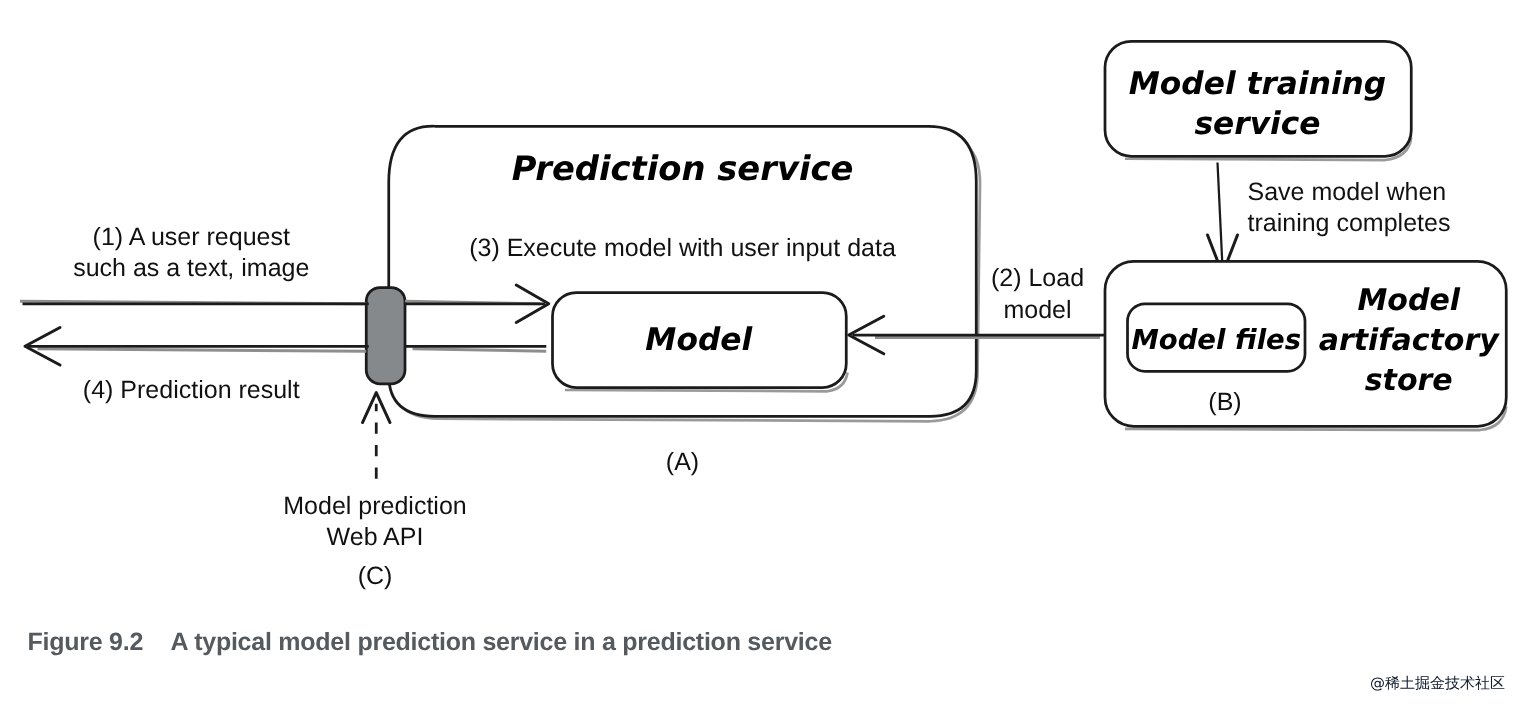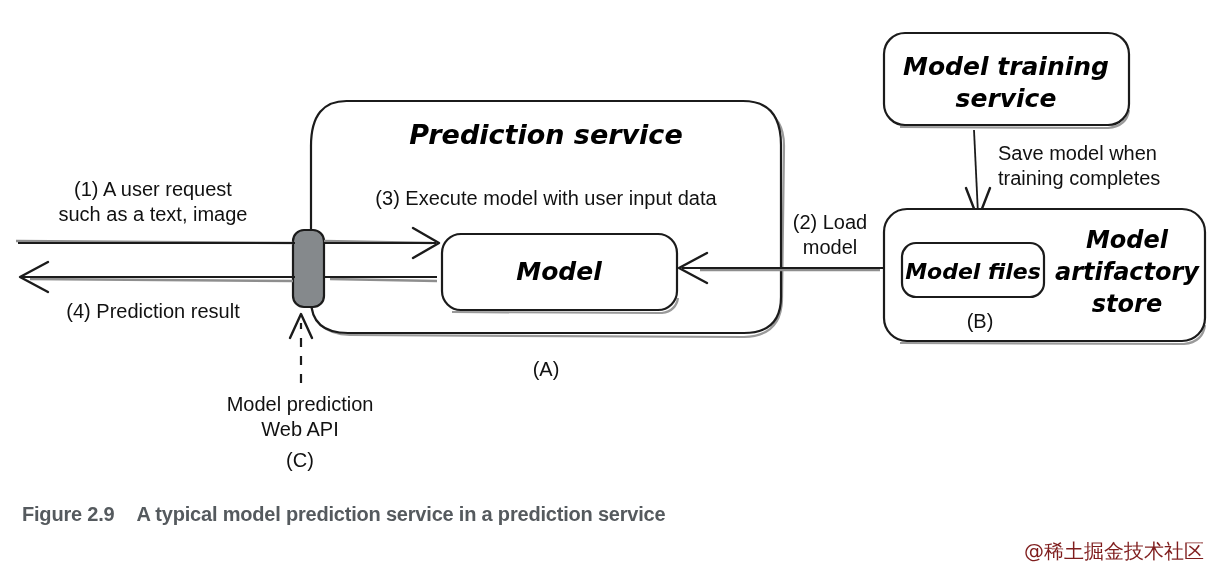--- a/index.html
+++ b/index.html
@@ -95,22 +95,22 @@
     white-space: nowrap;
   }
   .caption .cap-num {
     margin-right: 22px;
   }
   .watermark {
     position: absolute;
     right: 22px;
     top: 538px;
     font-family: "DejaVu Sans", sans-serif;
-    font-size: 20px;
-    color: #7f1d1d;
+    font-size: 12px;
+    color: #0f172a;
     white-space: nowrap;
   }
 </style>
 </head>
 <body>
 
 <div id="figure-root">
 
   <svg id="diagram" viewBox="0 0 1226 576">
 
@@ -191,18 +191,18 @@
 
       <g>
         <rect class="stroke-box" x="902" y="243" width="142" height="54" rx="14" ry="14"></rect>
         <text class="hand" x="973" y="279" text-anchor="middle" font-size="22">Model files</text>
       </g>
     </g>
 
   </svg>
 
   <div class="caption">
-    <span class="cap-num">Figure 2.9</span><span>A typical model prediction service in a prediction service</span>
+    <span class="cap-num">Figure 9.2</span><span>A typical model prediction service in a prediction service</span>
   </div>
 
   <div class="watermark">@稀土掘金技术社区</div>
 
 </div>
 
 </body></html>

